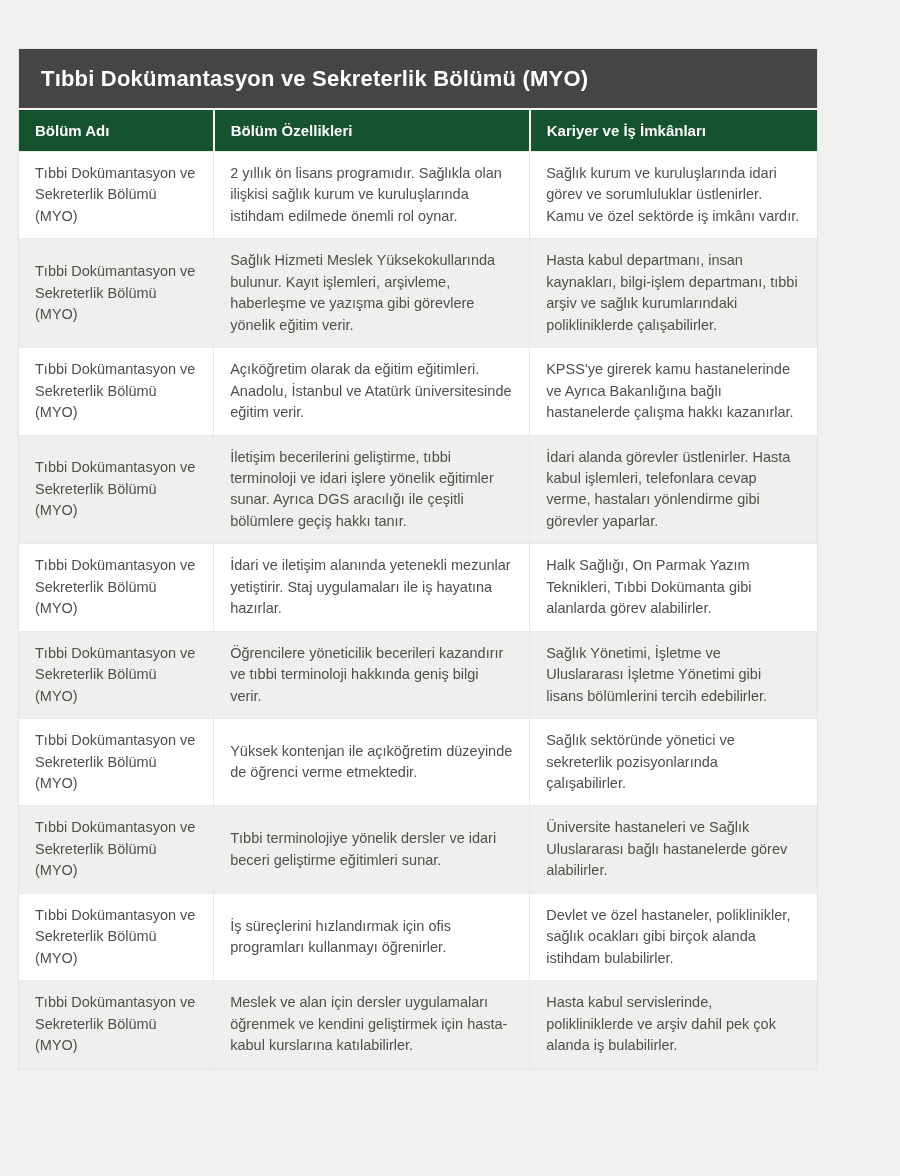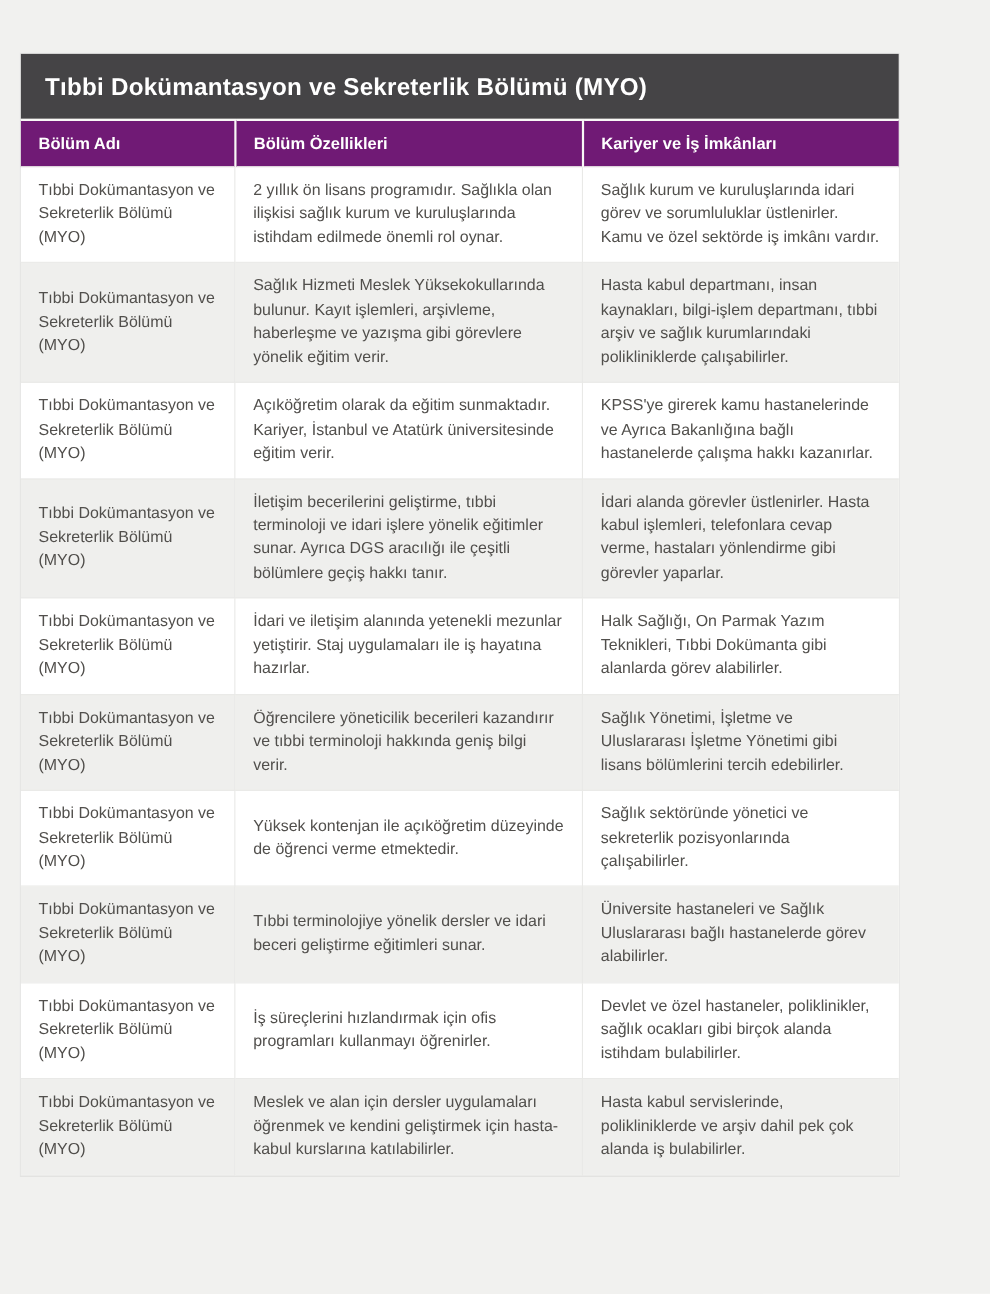--- a/index.html
+++ b/index.html
@@ -33,21 +33,21 @@
     letter-spacing: 0.2px;
   }
 
   table {
     width: 100%;
     border-collapse: collapse;
     table-layout: fixed;
   }
 
   thead th {
-    background: #701a75;
+    background: #14532d;
     color: #ffffff;
     font-size: 15px;
     font-weight: bold;
     text-align: left;
     padding: 12px 16px;
     border-left: 2px solid #f8f8f6;
     border-top: 2px solid #f8f8f6;
   }
   thead th:first-child { border-left: none; }
 
@@ -102,21 +102,21 @@
             <td>2 yıllık ön lisans programıdır. Sağlıkla olan ilişkisi sağlık kurum ve kuruluşlarında istihdam edilmede önemli rol oynar.</td>
             <td>Sağlık kurum ve kuruluşlarında idari görev ve sorumluluklar üstlenirler. Kamu ve özel sektörde iş imkânı vardır.</td>
           </tr>
           <tr>
             <td>Tıbbi Dokümantasyon ve Sekreterlik Bölümü (MYO)</td>
             <td>Sağlık Hizmeti Meslek Yüksekokullarında bulunur. Kayıt işlemleri, arşivleme, haberleşme ve yazışma gibi görevlere yönelik eğitim verir.</td>
             <td>Hasta kabul departmanı, insan kaynakları, bilgi-işlem departmanı, tıbbi arşiv ve sağlık kurumlarındaki polikliniklerde çalışabilirler.</td>
           </tr>
           <tr>
             <td>Tıbbi Dokümantasyon ve Sekreterlik Bölümü (MYO)</td>
-            <td>Açıköğretim olarak da eğitim sunmaktadır. Kariyer, İstanbul ve Atatürk üniversitesinde eğitim verir.</td>
+            <td>Açıköğretim olarak da eğitim eğitimleri. Anadolu, İstanbul ve Atatürk üniversitesinde eğitim verir.</td>
             <td>KPSS'ye girerek kamu hastanelerinde ve Ayrıca Bakanlığına bağlı hastanelerde çalışma hakkı kazanırlar.</td>
           </tr>
           <tr>
             <td>Tıbbi Dokümantasyon ve Sekreterlik Bölümü (MYO)</td>
             <td>İletişim becerilerini geliştirme, tıbbi terminoloji ve idari işlere yönelik eğitimler sunar. Ayrıca DGS aracılığı ile çeşitli bölümlere geçiş hakkı tanır.</td>
             <td>İdari alanda görevler üstlenirler. Hasta kabul işlemleri, telefonlara cevap verme, hastaları yönlendirme gibi görevler yaparlar.</td>
           </tr>
           <tr>
             <td>Tıbbi Dokümantasyon ve Sekreterlik Bölümü (MYO)</td>
             <td>İdari ve iletişim alanında yetenekli mezunlar yetiştirir. Staj uygulamaları ile iş hayatına hazırlar.</td>

